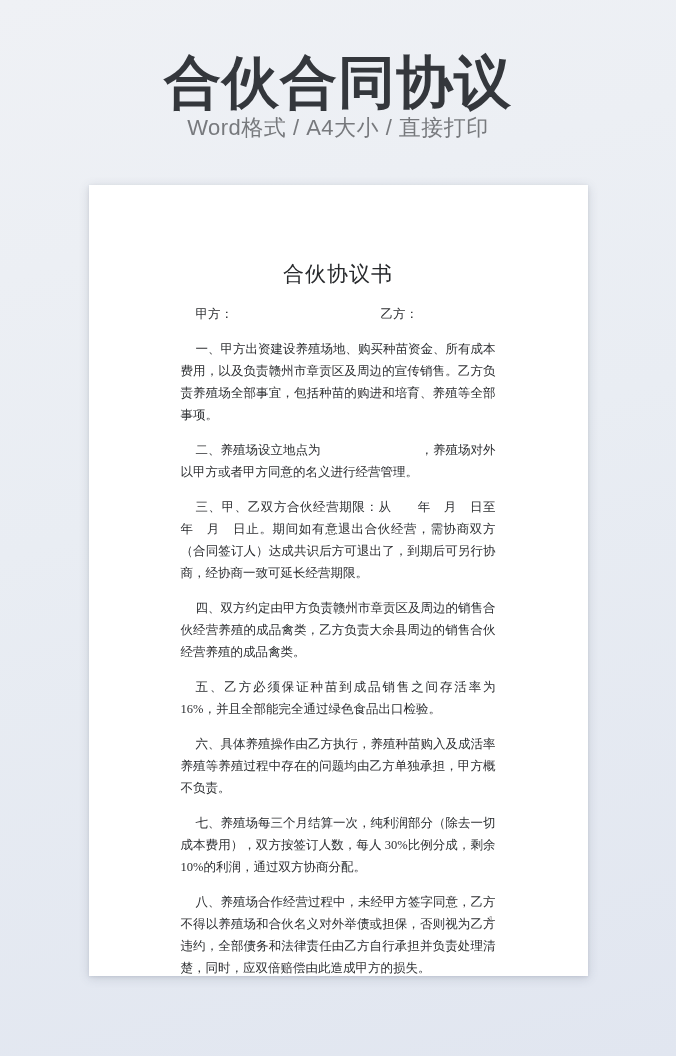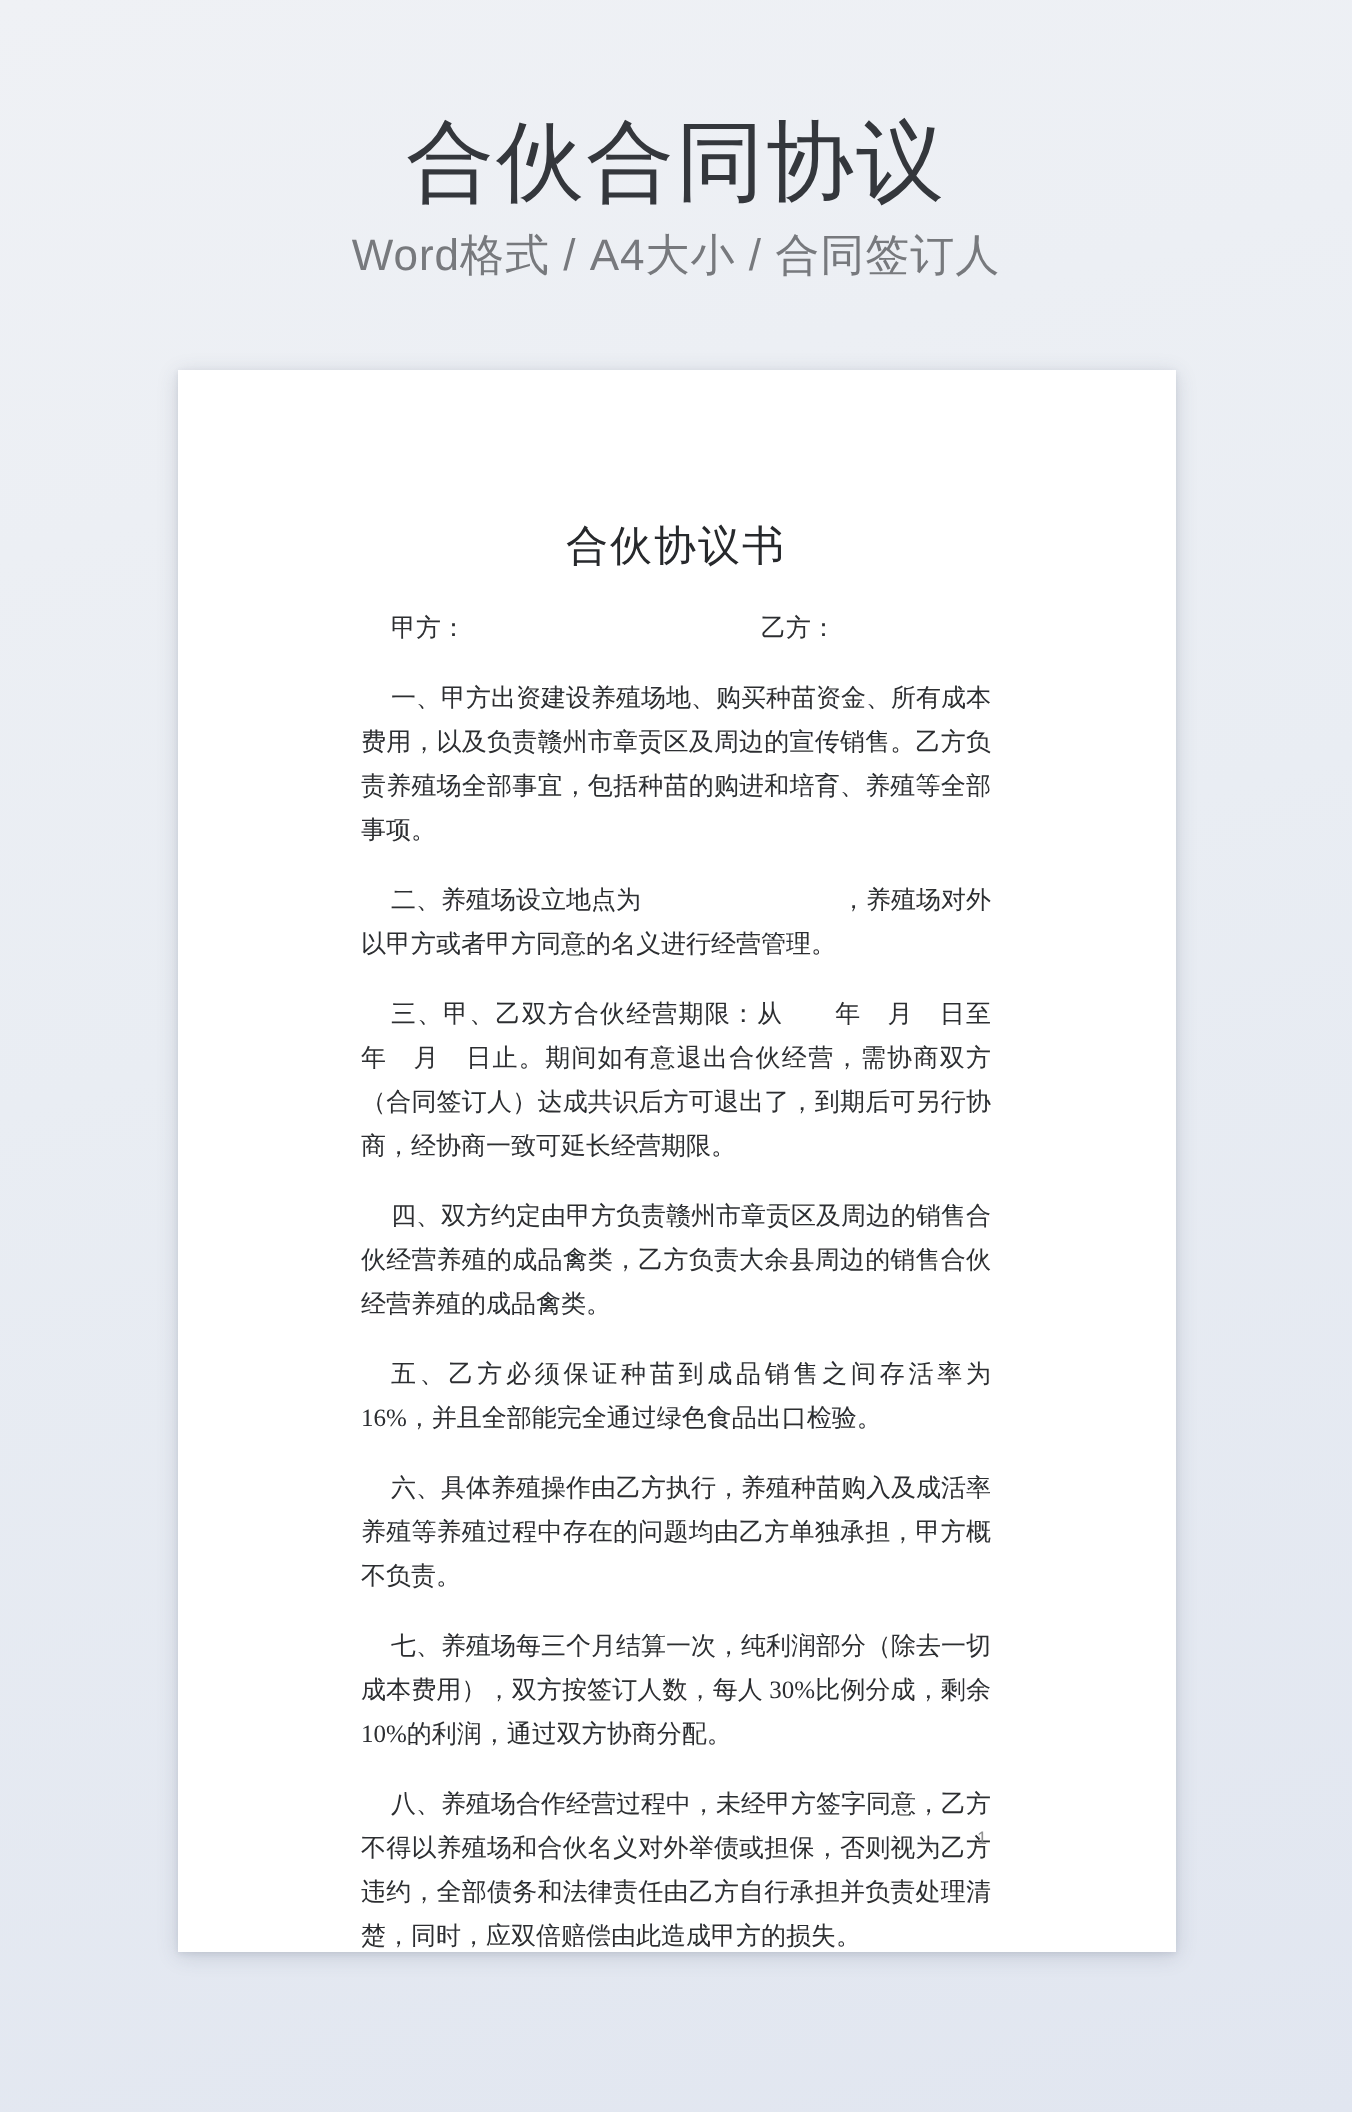--- a/index.html
+++ b/index.html
@@ -14,23 +14,23 @@
   html,body{width:676px;height:1056px;overflow:hidden;}
   body{
     background:linear-gradient(165deg,var(--page_bg_top) 0%, #e9edf3 45%, var(--page_bg_bottom) 100%);
     font-family:"Liberation Sans",sans-serif;
   }
   .site-header{
     text-align:center;
     padding-top:56px;
   }
   .site-header h1{
-    font-size:44px;
+    font-size:57px;
     line-height:52px;
-    font-weight:400;
+    font-weight:700;
     color:var(--header_title);
     letter-spacing:1px;
   }
   .site-header .subtitle{
     margin-top:5px;
     font-size:22px;
     line-height:30px;
     font-weight:400;
     color:var(--header_subtitle);
     letter-spacing:0.5px;
@@ -81,21 +81,21 @@
     font-family:"Liberation Sans",sans-serif;
     font-size:9px;
     color:var(--page_number);
   }
 </style>
 </head>
 <body>
 
 <header class="site-header">
   <h1>合伙合同协议</h1>
-  <div class="subtitle">Word格式 / A4大小 / 合同签订人</div>
+  <div class="subtitle">Word格式 / A4大小 / 直接打印</div>
 </header>
 
 <div class="a4-page">
   <div class="doc-body">
     <div class="doc-title">合伙协议书</div>
 
     <div class="parties">
       <span class="party-a">甲方：</span>
       <span class="party-b">乙方：</span>
     </div>

